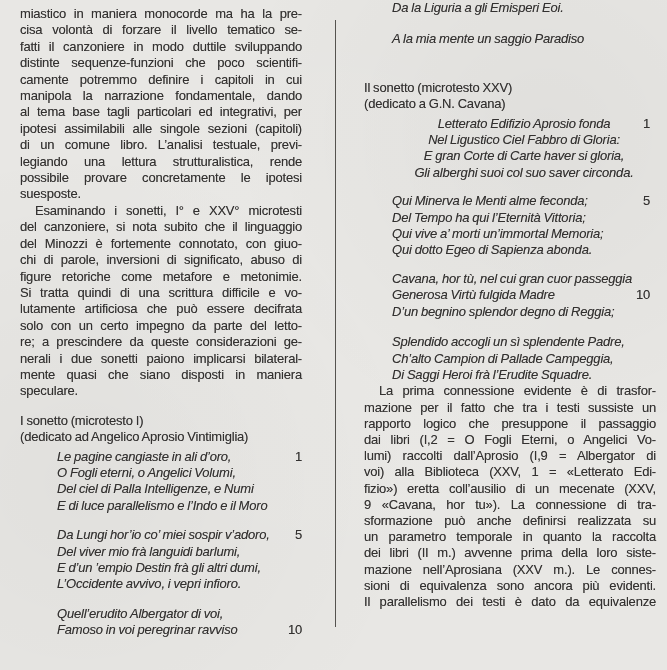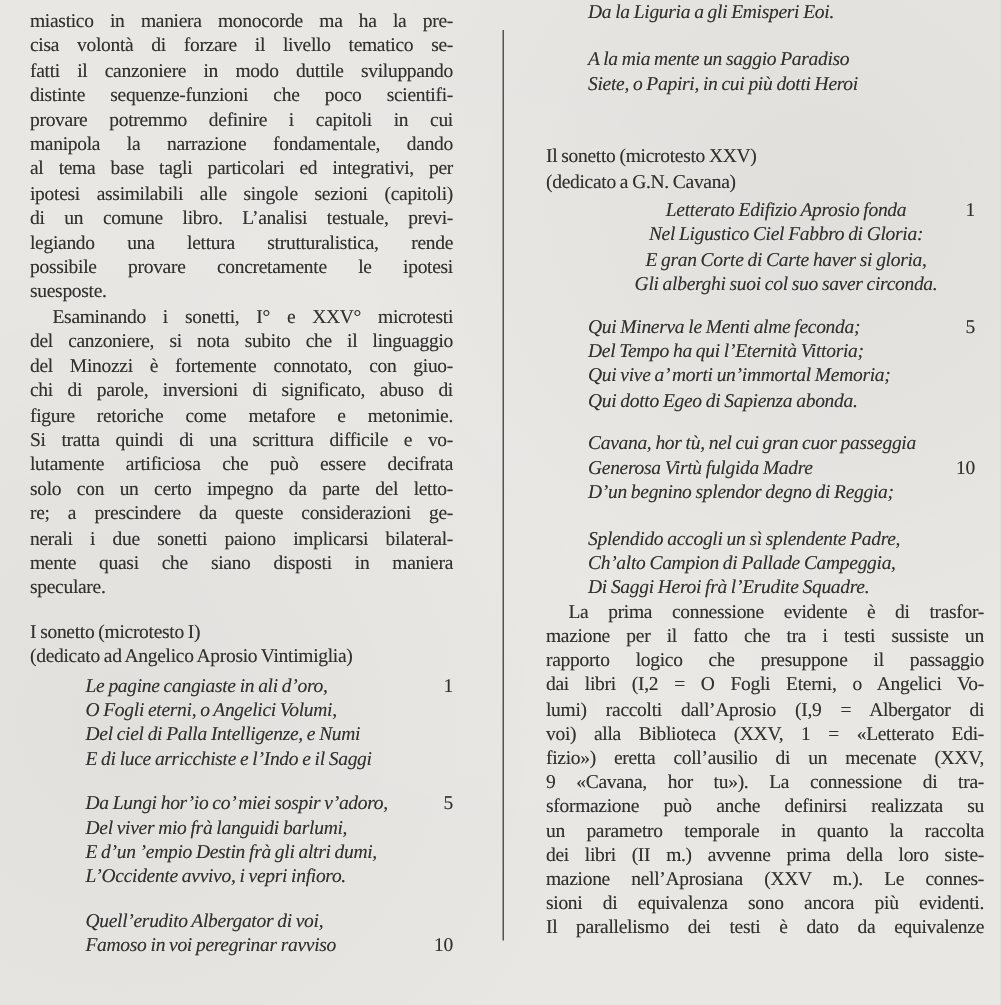--- a/index.html
+++ b/index.html
@@ -13,21 +13,21 @@
       radial-gradient(circle at 12% 72%, rgba(0,0,0,0.03), transparent 45%),
       radial-gradient(ellipse at 50% 45%, rgba(255,255,255,0.06), transparent 70%);
     font-family:"Liberation Sans", sans-serif;
     font-size:13px;
     line-height:16.4px;
     color:#333130;
     letter-spacing:-0.2px;
     word-spacing:-0.4px;
     text-shadow:0 0 0.4px rgba(45,45,45,0.45);
   }
-  .col{position:absolute;top:0;font-family:Liberation Serif, serif;}
+  .col{position:absolute;top:0;}
   .col-left{left:20px;width:282px;padding-top:6px;}
   .col-right{left:364px;width:292px;}
   .divider{position:absolute;left:335px;top:20px;width:1px;height:607px;background:#55534f;}
   .jline{text-align:justify;text-align-last:justify;}
   .jline.lastline{text-align-last:left;}
   .findent{text-indent:15px;}
   .heading-block{margin-top:13px;}
   .heading-block.right{margin-top:32px;}
   .stanza{margin-top:13px;}
   .stanza.first{margin-top:3px;}
@@ -48,21 +48,21 @@
 
   <div class="divider"></div>
 
   <div class="col col-left">
 
     <div>
       <div class="jline">miastico in maniera monocorde ma ha la pre-</div>
       <div class="jline">cisa volontà di forzare il livello tematico se-</div>
       <div class="jline">fatti il canzoniere in modo duttile sviluppando</div>
       <div class="jline">distinte sequenze-funzioni che poco scientifi-</div>
-      <div class="jline">provare potremmo definire i capitoli in cui</div>
+      <div class="jline">camente potremmo definire i capitoli in cui</div>
       <div class="jline">manipola la narrazione fondamentale, dando</div>
       <div class="jline">al tema base tagli particolari ed integrativi, per</div>
       <div class="jline">ipotesi assimilabili alle singole sezioni (capitoli)</div>
       <div class="jline">di un comune libro. L’analisi testuale, previ-</div>
       <div class="jline">legiando una lettura strutturalistica, rende</div>
       <div class="jline">possibile provare concretamente le ipotesi</div>
       <div class="jline lastline">suesposte.</div>
     </div>
 
     <div>
@@ -82,21 +82,21 @@
 
     <div class="heading-block">
       <div>I sonetto (microtesto I)</div>
       <div>(dedicato ad Angelico Aprosio Vintimiglia)</div>
     </div>
 
     <div class="stanza first">
       <div class="verse"><span>Le pagine cangiaste in ali d’oro,</span><span class="vnum">1</span></div>
       <div class="verse"><span>O Fogli eterni, o Angelici Volumi,</span></div>
       <div class="verse"><span>Del ciel di Palla Intelligenze, e Numi</span></div>
-      <div class="verse"><span>E di luce arricchiste e l’Indo e il Saggi</span></div>
+      <div class="verse"><span>E di luce parallelismo e l’Indo e il Moro</span></div>
     </div>
 
     <div class="stanza">
       <div class="verse"><span>Da Lungi hor’io co’ miei sospir v’adoro,</span><span class="vnum">5</span></div>
       <div class="verse"><span>Del viver mio frà languidi barlumi,</span></div>
       <div class="verse"><span>E d’un ’empio Destin frà gli altri dumi,</span></div>
       <div class="verse"><span>L’Occidente avvivo, i vepri infioro.</span></div>
     </div>
 
     <div class="stanza">
@@ -107,21 +107,20 @@
   </div>
 
   <div class="col col-right">
 
     <div class="stanza cont-a" style="margin-top:0">
       <div class="verse"><span>Da la Liguria a gli Emisperi Eoi.</span></div>
     </div>
 
     <div class="stanza cont-b">
       <div class="verse"><span>A la mia mente un saggio Paradiso</span></div>
-      <div class="verse"><span>Siete, o Papiri, in cui più dotti Heroi</span></div>
     </div>
 
     <div class="heading-block right">
       <div>Il sonetto (microtesto XXV)</div>
       <div>(dedicato a G.N. Cavana)</div>
     </div>
 
     <div class="stanza rs1">
       <div class="verse"><span>Letterato Edifizio Aprosio fonda</span><span class="vnum">1</span></div>
       <div class="verse"><span>Nel Ligustico Ciel Fabbro di Gloria:</span></div>

